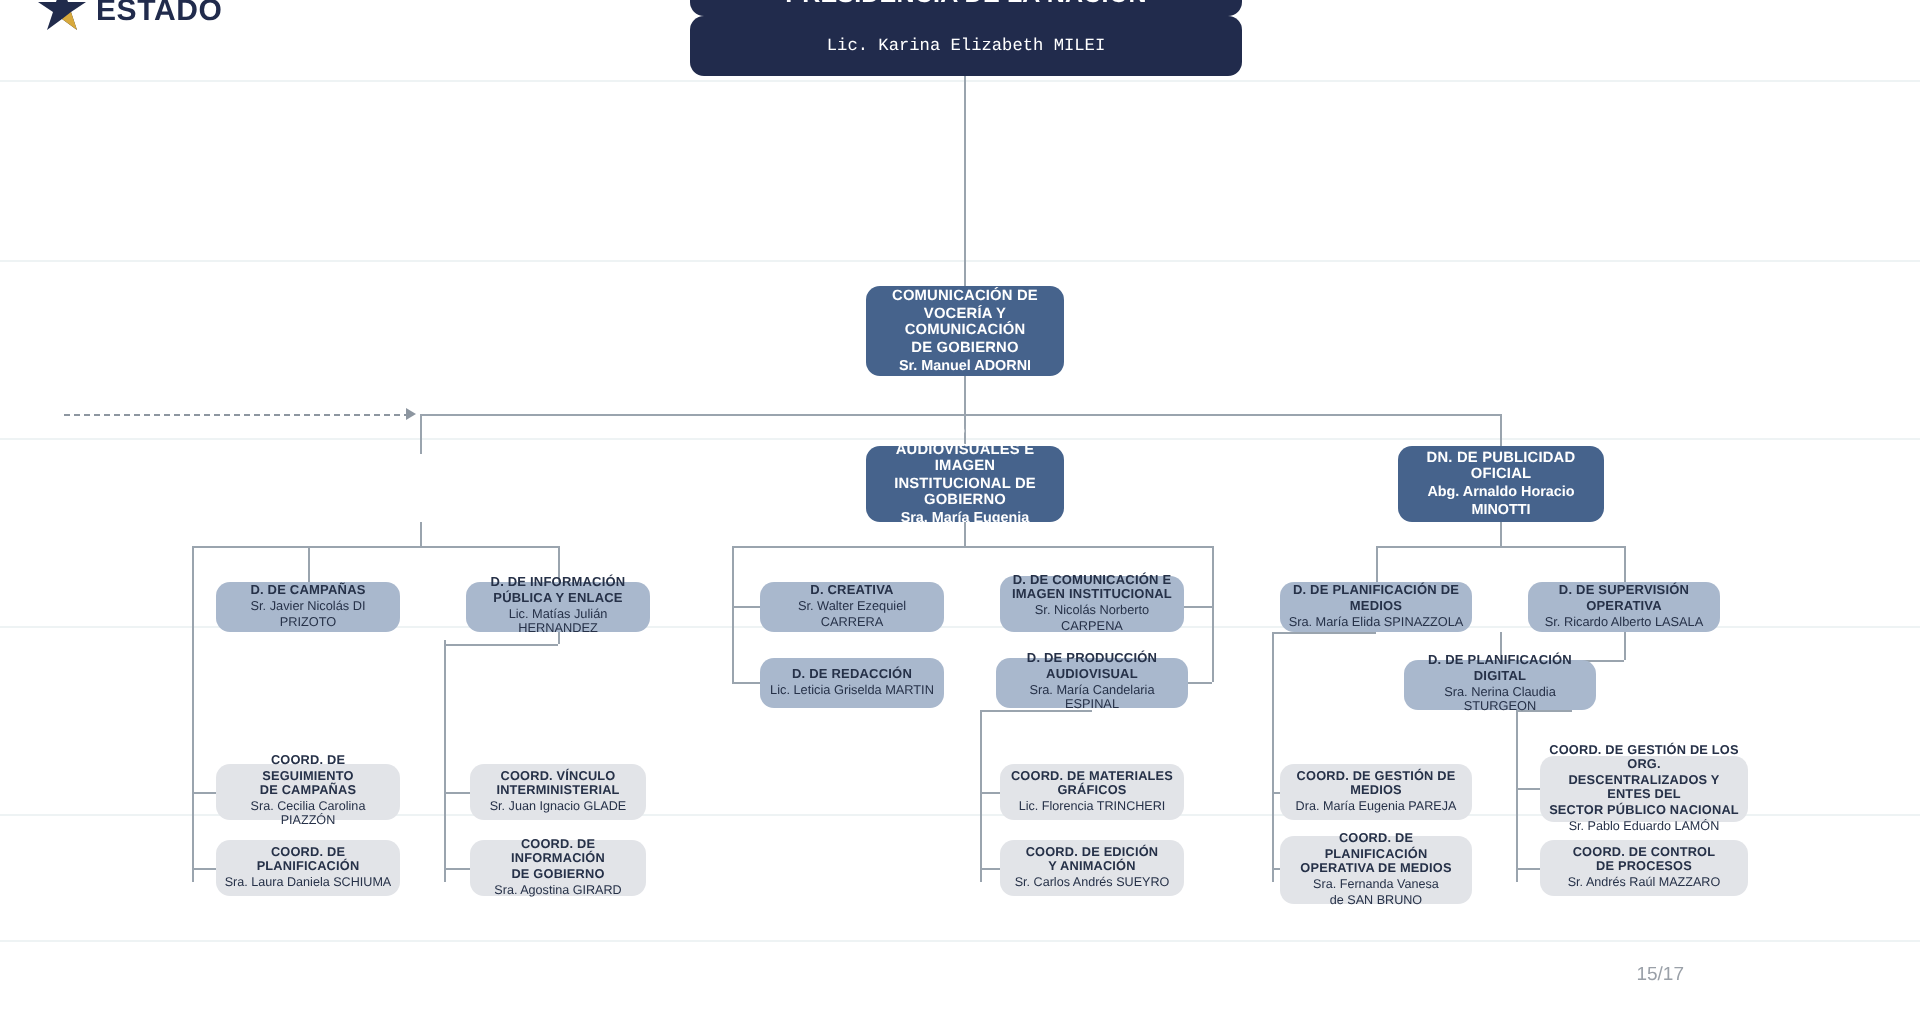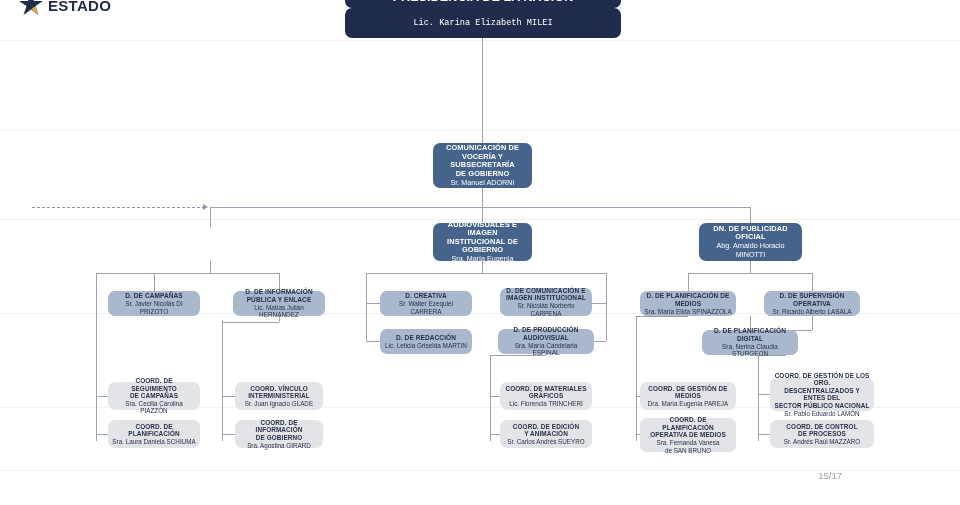--- a/index.html
+++ b/index.html
@@ -28,21 +28,21 @@
   .box .n{display:block;font-weight:normal;}
 
   
   .lvl-top{background:#212b4c;color:#ffffff;}
   .lvl-top .t{font-size:12.5px;}
   .lvl-top .n{font-size:8.6px;margin-top:1px;font-family:Liberation Mono, monospace;}
 
   
   .lvl-b{background:#46638c;color:#ffffff;}
   .lvl-b .t{font-size:7.4px;}
-  .lvl-b .n{font-size:7.2px;font-weight:normal;margin-top:.5px;}
+  .lvl-b .n{font-size:7.2px;font-weight:bold;margin-top:.5px;}
 
   
   .lvl-c{background:#a9b8cd;color:#263148;}
   .lvl-c .t{font-size:6.5px;}
   .lvl-c .n{font-size:6.4px;font-weight:normal;margin-top:.5px;}
 
   
   .lvl-d{background:#e2e4e8;color:#263148;}
   .lvl-d .t{font-size:6.4px;}
   .lvl-d .n{font-size:6.3px;font-weight:normal;margin-top:.5px;}
@@ -62,21 +62,21 @@
     border-left:5px solid #8d96a0;
   }
 
   
   #logo{position:absolute;left:18px;top:-10px;display:flex;align-items:center;gap:4px;}
   #logo .star{display:block;}
   #logo .word{font-size:15px;font-weight:bold;color:#212b4c;letter-spacing:.3px;}
 
   
   #pageno{
-    position:absolute;right:22px;bottom:24px;
+    position:absolute;right:22px;bottom:12px;
     font-size:9.5px;color:#9aa0a8;
   }
 </style>
 </head>
 <body>
 
 <div id="stage">
 
   <div class="rule" style="top:40px;"></div>
   <div class="rule" style="top:130px;"></div>
@@ -100,21 +100,21 @@
   </div>
 
   <div class="box lvl-top" style="left:345px;top:8px;width:276px;height:30px;">
     <span class="n">Lic. Karina Elizabeth MILEI</span>
   </div>
 
   <div class="ln lnv" style="left:482px;top:38px;height:105px;"></div>
 
   <div class="box lvl-b" style="left:433px;top:143px;width:99px;height:45px;">
     <span class="t">COMUNICACIÓN DE</span>
-    <span class="t">VOCERÍA Y SUBSECRETARÍA</span>
+    <span class="t">VOCERÍA Y COMUNICACIÓN</span>
     <span class="t">DE GOBIERNO</span>
     <span class="n">Sr. Manuel ADORNI</span>
   </div>
 
   <div class="ln lnv" style="left:482px;top:188px;height:19px;"></div>
 
   <div class="ln lnh" style="left:210px;top:207px;width:540px;"></div>
   <div class="ln lnv" style="left:210px;top:207px;height:20px;"></div>
   <div class="ln lnv" style="left:482px;top:207px;height:20px;"></div>
   <div class="ln lnv" style="left:750px;top:207px;height:20px;"></div>

